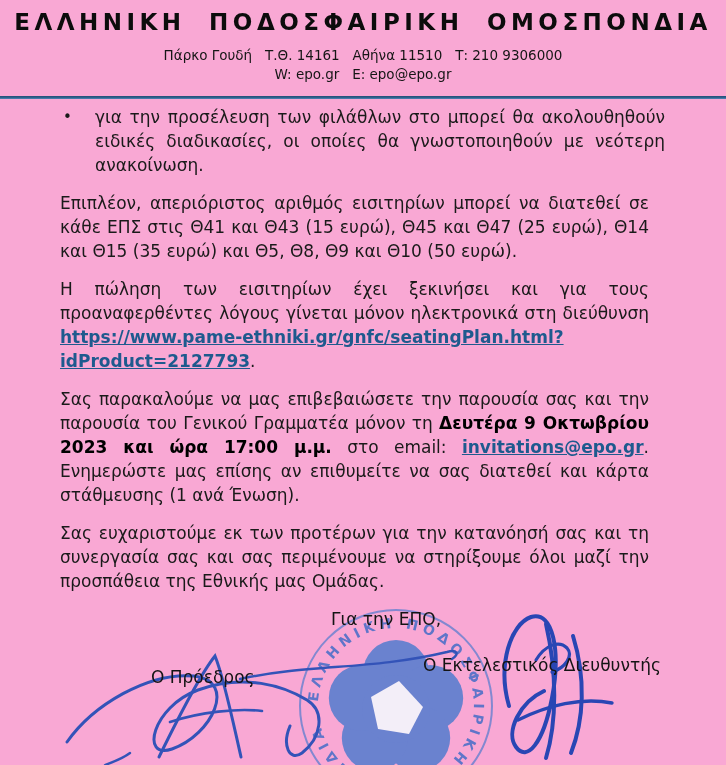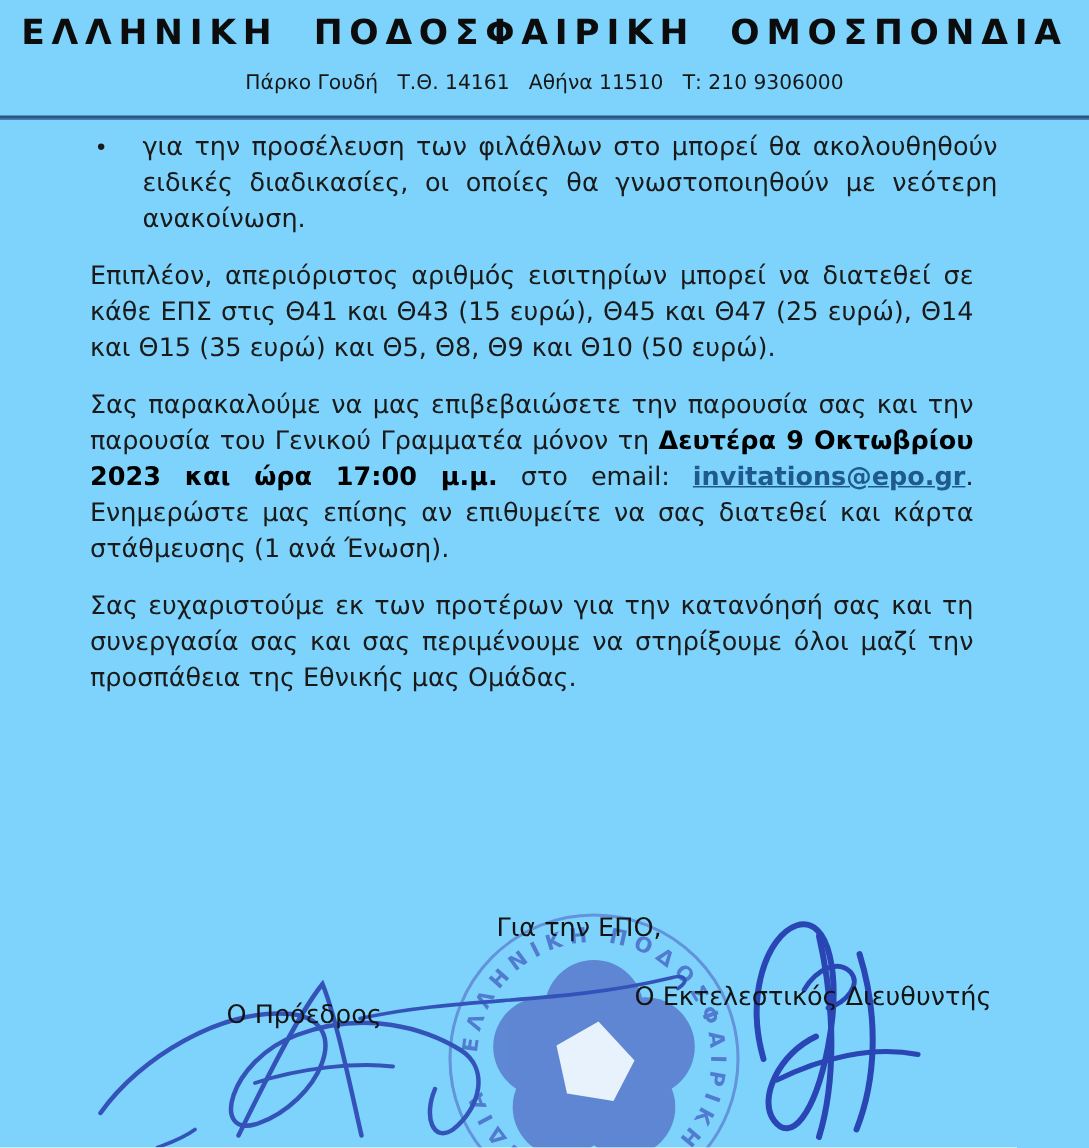--- a/index.html
+++ b/index.html
@@ -1,19 +1,19 @@
 <!DOCTYPE html>
 <html><head>
 <meta charset="utf-8">
 <style>
   html,body{margin:0;padding:0;background:#ffffff;}
   .page{
     position:relative;
     width:726px;height:765px;
-    background:#7dd3fc;
+    background:#f9a8d4;
     overflow:hidden;
     font-family:"DejaVu Sans",sans-serif;
     color:#1c1c1c;
   }
   
   .letter-title{
     padding-top:9px;
     text-align:center;
     font-size:23px;
     font-weight:bold;
@@ -79,32 +79,34 @@
   }
 </style>
 </head>
 <body>
 
 <div class="page">
 
   <div class="letter-title">ΕΛΛΗΝΙΚΗ ΠΟΔΟΣΦΑΙΡΙΚΗ ΟΜΟΣΠΟΝΔΙΑ</div>
   <div class="address-block">
     <div class="address-line">Πάρκο Γουδή   Τ.Θ. 14161   Αθήνα 11510   Τ: 210 9306000</div>
+    <div class="address-line">W: epo.gr   E: epo@epo.gr</div>
   </div>
   <div class="header-rule"></div>
 
   <div class="content">
 
     <div class="bullet-row">
       <span class="bullet-glyph">•</span>
       <span>για την προσέλευση των φιλάθλων στο μπορεί θα ακολουθηθούν ειδικές διαδικασίες, οι οποίες θα γνωστοποιηθούν με νεότερη ανακοίνωση.</span>
     </div>
 
     <p>Επιπλέον, απεριόριστος αριθμός εισιτηρίων μπορεί να διατεθεί σε κάθε ΕΠΣ στις Θ41 και Θ43 (15 ευρώ), Θ45 και Θ47 (25 ευρώ), Θ14 και Θ15 (35 ευρώ) και Θ5, Θ8, Θ9 και Θ10 (50 ευρώ).</p>
 
+    <p><span>Η πώληση των εισιτηρίων έχει ξεκινήσει και για τους προαναφερθέντες λόγους γίνεται μόνον ηλεκτρονικά στη διεύθυνση </span><a class="doc-link"><span>https://www.pame-ethniki.gr/gnfc/seatingPlan.html?</span><br><span>idProduct=2127793</span></a><span>.</span></p>
 
     <p><span>Σας παρακαλούμε να μας επιβεβαιώσετε την παρουσία σας και την παρουσία του Γενικού Γραμματέα μόνον τη </span><span class="bold-black">Δευτέρα 9 Οκτωβρίου 2023 και ώρα 17:00 μ.μ.</span><span> στο email: </span><a class="doc-link">invitations@epo.gr</a><span>. Ενημερώστε μας επίσης αν επιθυμείτε να σας διατεθεί και κάρτα στάθμευσης (1 ανά Ένωση).</span></p>
 
     <p>Σας ευχαριστούμε εκ των προτέρων για την κατανόησή σας και τη συνεργασία σας και σας περιμένουμε να στηρίξουμε όλοι μαζί την προσπάθεια της Εθνικής μας Ομάδας.</p>
   </div>
 
   <svg class="stamp-svg" viewBox="0 0 200 210">
     <defs>
       <path id="stamp-arc" d="M 22 103 A 78 78 0 1 1 178 103 A 78 78 0 1 1 22 103" fill="none"></path>
     </defs>

